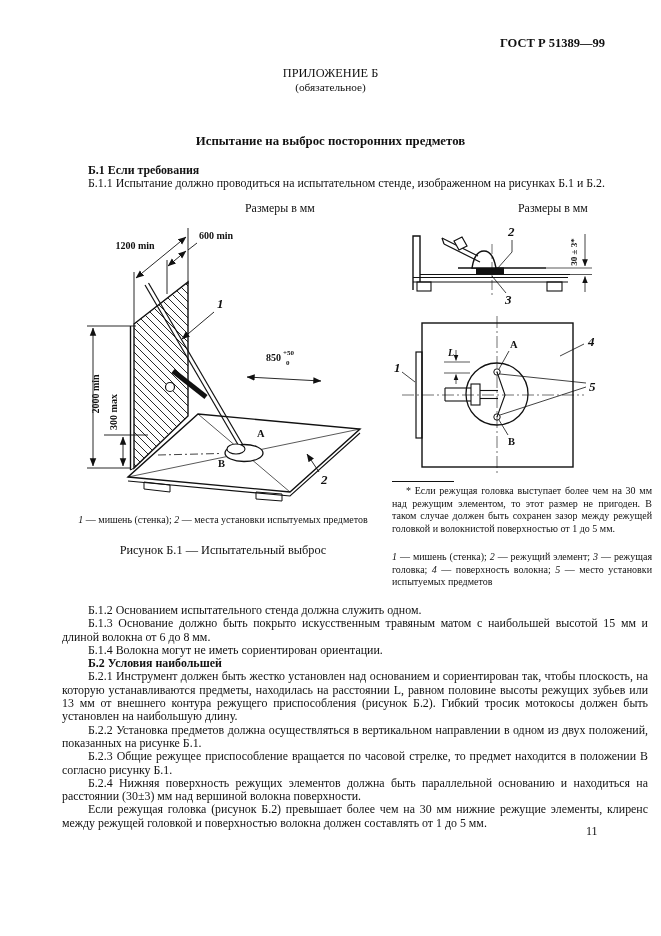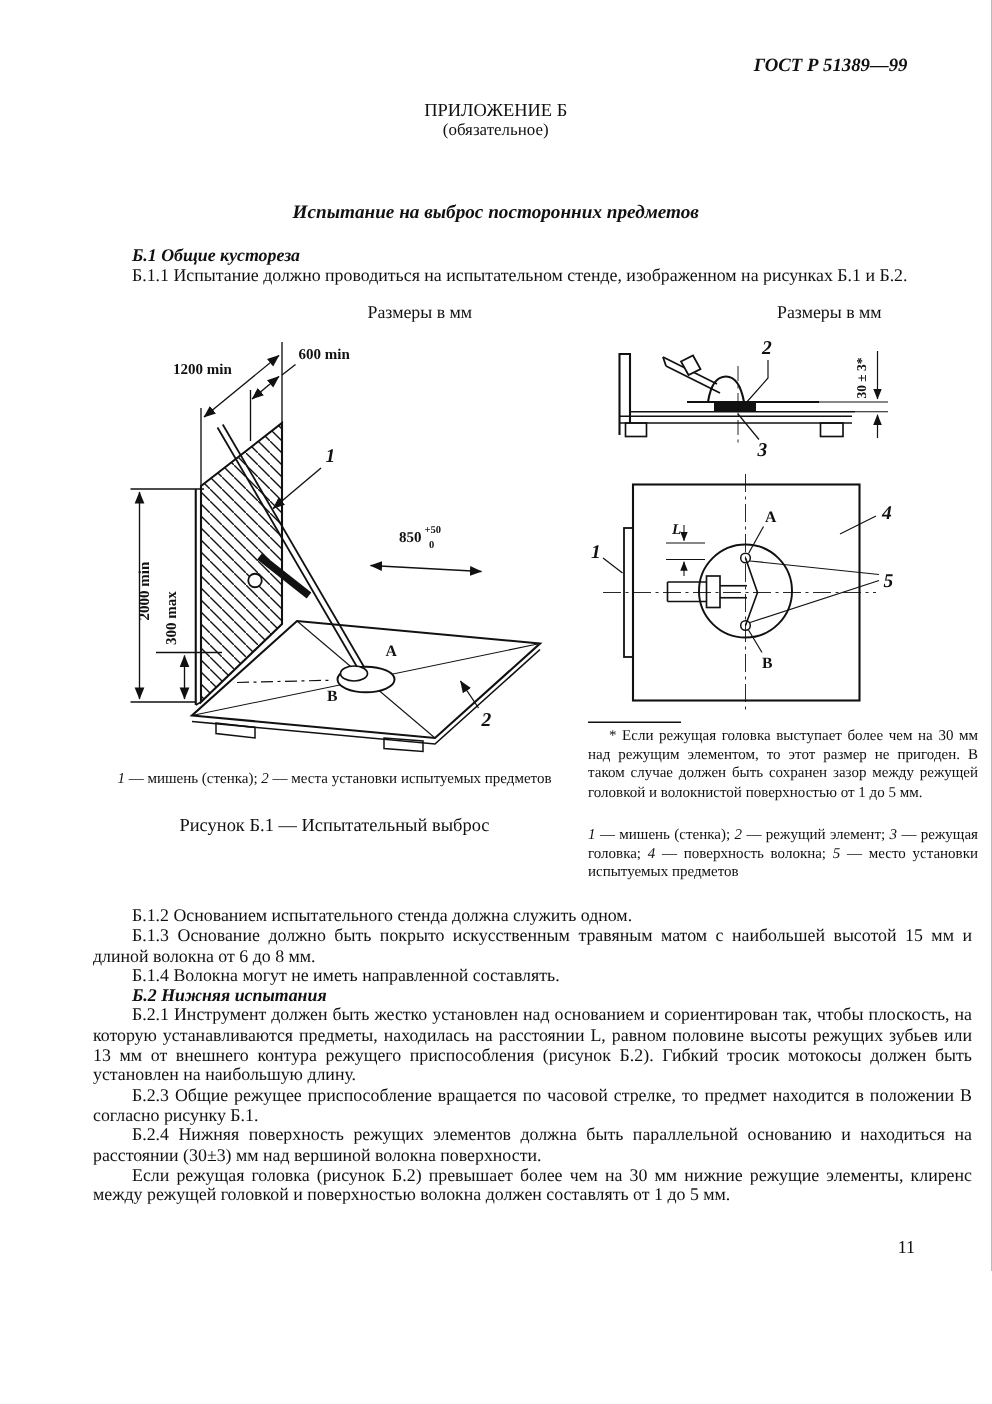--- a/index.html
+++ b/index.html
@@ -3,21 +3,21 @@
 <meta charset="utf-8">
 <style>
   html,body{margin:0;padding:0;background:#888;}
   #page{
     position:relative;width:661px;height:936px;background:#ffffff;
     font-family:"Liberation Serif","DejaVu Serif",serif;color:#111;
     overflow:hidden;margin:0 auto;
   }
   .abs{position:absolute;}
   .center{text-align:center;}
-  .bold{font-weight:bold;font-style:italic;}
+  .bold{font-weight:bold;}
   .just{text-align:justify;}
   p{margin:0;}
   .body-text{font-size:11.9px;line-height:13.3px;}
   .body-text p{text-indent:26px;}
   .small{font-size:10px;line-height:12.6px;}
   .caption{font-size:12.3px;}
   svg{display:block;}
   svg text{font-family:"Liberation Serif","DejaVu Serif",serif;fill:#111;}
   .dimtxt{font-weight:bold;font-size:10px;}
   .callout{font-style:italic;font-weight:bold;font-size:13px;}
@@ -30,21 +30,21 @@
 <div id="page" data-name="document-page">
 
   <div class="abs bold" style="top:36px;left:0;width:605px;text-align:right;font-size:12.5px;" data-name="doc-number">ГОСТ Р 51389—99</div>
 
   <div class="abs center" style="top:66px;left:0;width:661px;font-size:12.3px;" data-name="appendix-title">ПРИЛОЖЕНИЕ Б</div>
   <div class="abs center" style="top:81px;left:0;width:661px;font-size:11.3px;" data-name="appendix-subtitle">(обязательное)</div>
 
   <div class="abs center bold" style="top:134px;left:0;width:661px;font-size:12.8px;" data-name="page-title">Испытание на выброс посторонних предметов</div>
 
   <div class="abs body-text just" style="top:164px;left:62px;width:586px;" data-name="intro-block">
-    <p class="bold" data-name="section-b1-heading">Б.1 Общие кустореза</p>
+    <p class="bold" data-name="section-b1-heading">Б.1 Если требования</p>
     <p data-name="clause-b11">Б.1.1 Испытание должно проводиться на испытательном стенде, изображенном на рисунках Б.1 и Б.2.</p>
   </div>
 
   <span class="abs" style="top:201px;left:245px;font-size:11.9px;" data-name="size-note-left">Размеры в мм</span>
   <span class="abs" style="top:201px;left:518px;font-size:11.9px;" data-name="size-note-right">Размеры в мм</span>
 
   <svg class="abs" style="top:222px;left:60px;" width="325" height="284" viewBox="0 0 325 284" data-name="figure-b1-drawing">
     <defs>
       <marker id="ah1" viewBox="0 0 10 10" refX="9.5" refY="5" markerWidth="9" markerHeight="9" orient="auto-start-reverse">
         <path d="M0,1 L10,5 L0,9 z" fill="#111"></path>
@@ -180,23 +180,24 @@
   </svg>
 
   <div class="abs" style="top:481px;left:392px;width:62px;border-top:1px solid #111;" data-name="footnote-rule"></div>
   <div class="abs small just" style="top:485px;left:392px;width:260px;text-indent:14px;" data-name="figure-b2-footnote">* Если режущая головка выступает более чем на 30 мм над режущим элементом, то этот размер не пригоден. В таком случае должен быть сохранен зазор между режущей головкой и волокнистой поверхностью от 1 до 5 мм.</div>
 
   <div class="abs small just" style="top:551px;left:392px;width:260px;" data-name="figure-b2-legend"><i data-name="legend-num" style="font-style: italic;">1</i> — мишень (стенка); <i data-name="legend-num" style="font-style: italic;">2</i> — режущий элемент; <i data-name="legend-num" style="font-style: italic;">3</i> — режущая головка; <i data-name="legend-num" style="font-style: italic;">4</i> — поверхность волокна; <i data-name="legend-num" style="font-style: italic;">5</i> — место установки испытуемых предметов</div>
 
   <div class="abs body-text just" style="top:604px;left:62px;width:586px;" data-name="body-block">
     <p data-name="clause-b12">Б.1.2 Основанием испытательного стенда должна служить одном.</p>
     <p data-name="clause-b13">Б.1.3 Основание должно быть покрыто искусственным травяным матом с наибольшей высотой 15 мм и длиной волокна от 6 до 8 мм.</p>
-    <p data-name="clause-b14">Б.1.4 Волокна могут не иметь направленной составлять.</p>
-    <p class="bold" data-name="section-b2-heading">Б.2 Нижняя испытания</p>
+    <p data-name="clause-b14">Б.1.4 Волокна могут не иметь сориентирован ориентации.</p>
+    <p class="bold" data-name="section-b2-heading">Б.2 Условия наибольшей</p>
     <p data-name="clause-b21">Б.2.1 Инструмент должен быть жестко установлен над основанием и сориентирован так, чтобы плоскость, на которую устанавливаются предметы, находилась на расстоянии L, равном половине высоты режущих зубьев или 13 мм от внешнего контура режущего приспособления (рисунок Б.2). Гибкий тросик мотокосы должен быть установлен на наибольшую длину.</p>
+    <p data-name="clause-b22">Б.2.2 Установка предметов должна осуществляться в вертикальном направлении в одном из двух положений, показанных на рисунке Б.1.</p>
     <p data-name="clause-b23">Б.2.3 Общие режущее приспособление вращается по часовой стрелке, то предмет находится в положении В согласно рисунку Б.1.</p>
     <p data-name="clause-b24">Б.2.4 Нижняя поверхность режущих элементов должна быть параллельной основанию и находиться на расстоянии (30±3) мм над вершиной волокна поверхности.</p>
     <p data-name="clause-b24-cont">Если режущая головка (рисунок Б.2) превышает более чем на 30 мм нижние режущие элементы, клиренс между режущей головкой и поверхностью волокна должен составлять от 1 до 5 мм.</p>
   </div>
 
-  <div class="abs" style="top:824px;left:586px;width:24px;font-size:12px;text-align:right;" data-name="page-number">11</div>
+  <div class="abs" style="top:824px;left:586px;width:24px;font-size:12px;text-align:left;" data-name="page-number">11</div>
 
 </div>
 
 </body></html>

